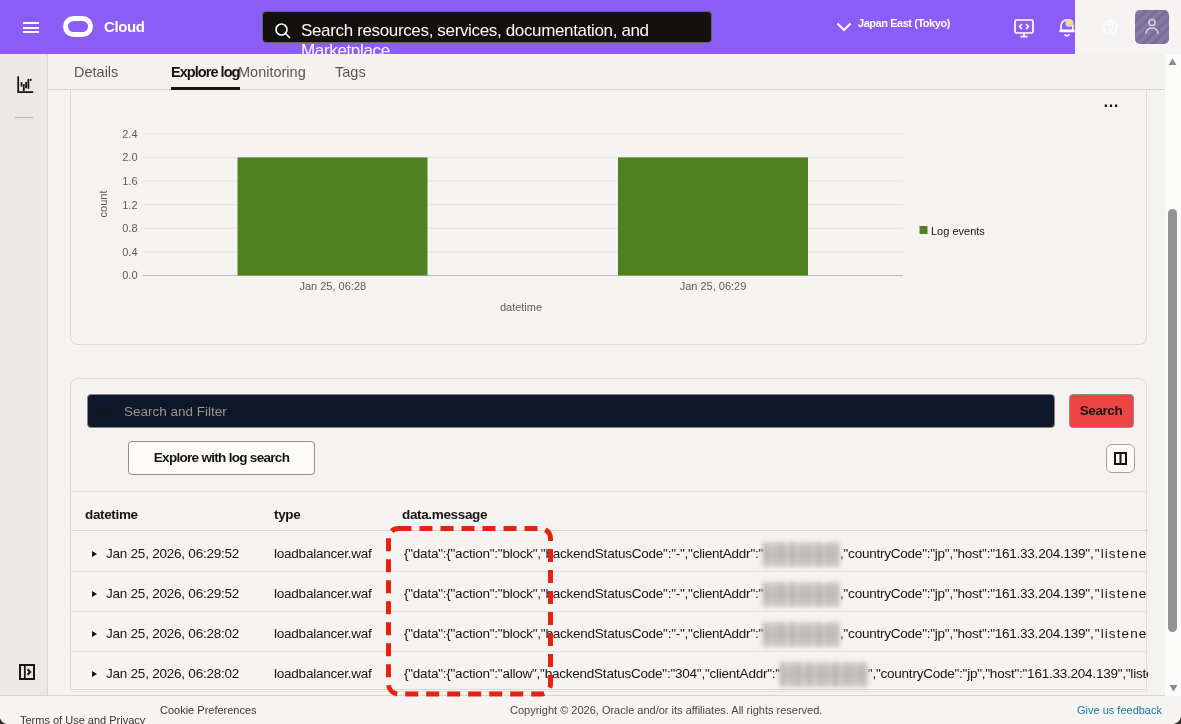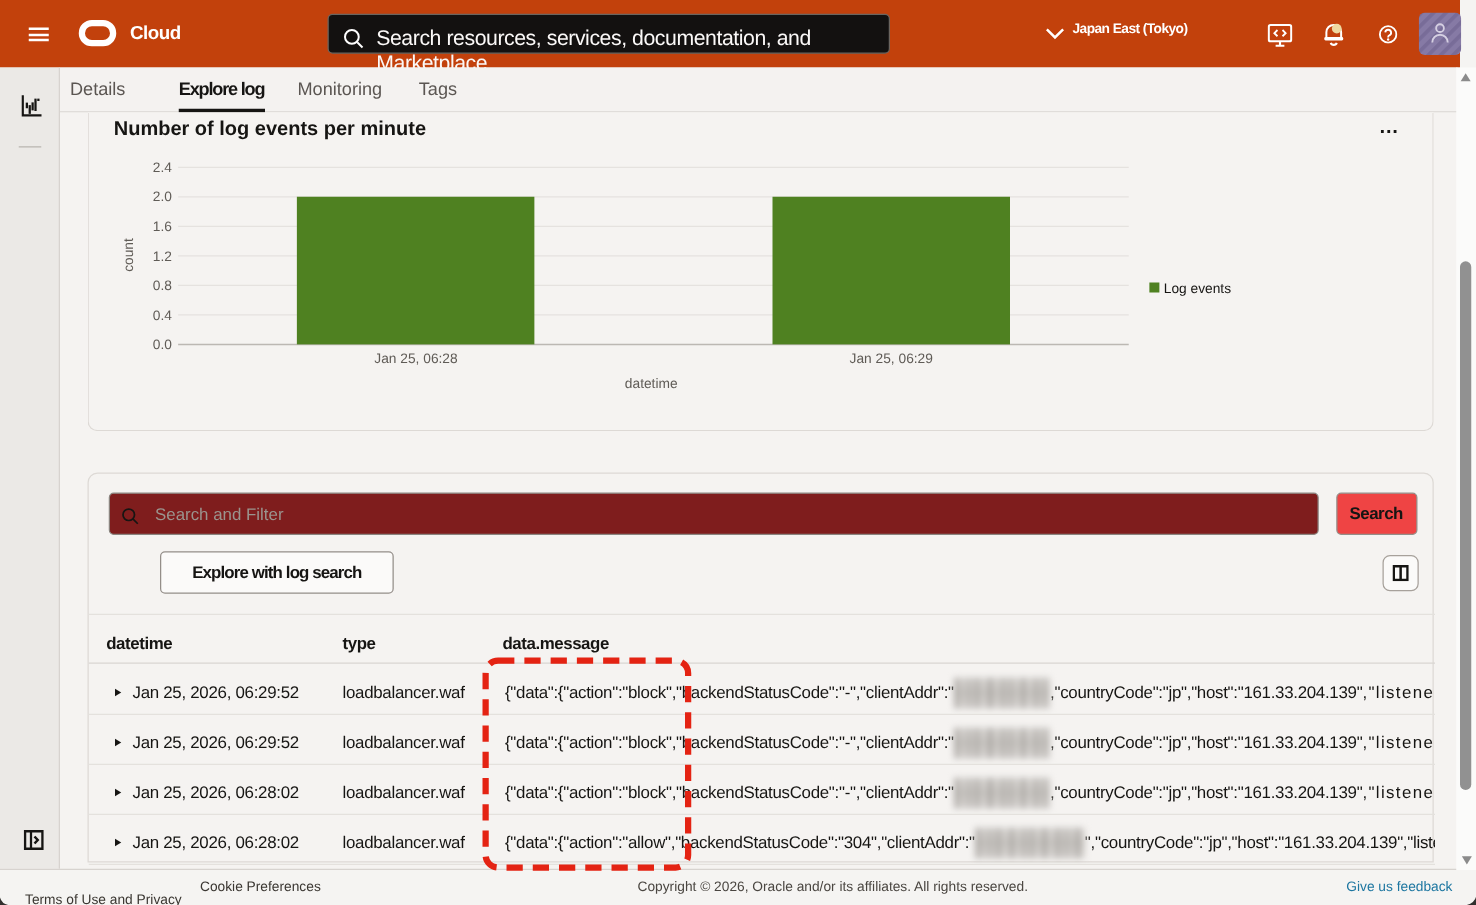--- a/index.html
+++ b/index.html
@@ -1,50 +1,50 @@
 <!DOCTYPE html>
 <html><head>
 <meta charset="utf-8">
 <style>
   * { margin:0; padding:0; box-sizing:border-box; }
   html,body { width:1181px; height:724px; overflow:hidden; }
   body { font-family:"Liberation Sans", sans-serif; position:relative; background:#f5f4f2; }
   .abs { position:absolute; }
 
   
-  #header { position:absolute; left:0; top:0; width:1168px; height:54px; background:#c2410c; }
+  #header { position:absolute; left:0; top:0; width:1075px; height:54px; background:#8b5cf6; }
   #burger { position:absolute; left:23px; top:22.4px; width:16px; height:12px; }
   #burger div { height:2.1px; background:#fff; margin-bottom:2.25px; }
   #logo { position:absolute; left:62.5px; top:16.4px; width:30px; height:21px; border:5.5px solid #fff; border-radius:10.5px; }
   #cloudtxt { position:absolute; left:104px; top:18px; color:#fff; font-size:15px; font-weight:bold; letter-spacing:-0.4px; }
   #hsearch { position:absolute; left:262px; top:10.8px; width:450px; height:32px; background:#131110; border:1px solid #6a655f; border-radius:4px; }
   #hsearch .ph { position:absolute; left:38px; top:9.5px; color:#fbf9f8; font-size:17px; letter-spacing:-0.35px; }
   #regiontxt { position:absolute; left:858px; top:17px; font-size:11px; font-weight:bold; color:#fff; letter-spacing:-0.45px; }
   .hicon { position:absolute; top:20px; }
 
   
   #sidebar { position:absolute; left:0; top:54px; width:48px; height:646px; background:#ebe9e6; border-right:1px solid #d7d3cf; }
   #sb-div { position:absolute; left:15px; top:63px; width:18px; height:1px; background:#b9b5b0; }
 
   
   #tabbar { position:absolute; left:48px; top:54px; width:1118px; height:36px; background:#f4f2f0; border-bottom:1px solid #d9d6d2; }
   .tab { position:absolute; top:0; height:36px; line-height:36px; font-size:14.5px; color:#5b5652; }
-  .tab.active { color:#161513; font-weight:bold; border-bottom:3px solid #161513; letter-spacing:-0.95px; }
+  .tab.active { color:#161513; font-weight:bold; border-bottom:3px solid #161513; letter-spacing:-0.95px;margin-left:28px; }
 
   
   #content { position:absolute; left:48px; top:90px; width:1118px; height:610px; background:#f5f3f1; }
   .card { position:absolute; left:22px; width:1077px; background:#f5f3f1; border:1px solid #ddd9d5; border-radius:8px; }
   #card1 { top:0; height:255px; border-top-left-radius:0; border-top-right-radius:0; border-top:none; }
   #card2 { top:288px; height:312px; border-bottom-left-radius:0; border-bottom-right-radius:0; }
 
   #charttitle { position:absolute; left:20px; top:5px; font-size:16px; font-weight:bold; color:#161513; }
   #dots { position:absolute; right:26px; top:3px; font-size:16px; font-weight:bold; color:#161513; letter-spacing:1px; }
 
   
-  #sfbox { position:absolute; left:16px; top:15px; width:968px; height:34px; background:#7f1d1d; border:1px solid #8b8580; border-radius:4px; }
+  #sfbox { position:absolute; left:16px; top:15px; width:968px; height:34px; background:#0f172a; border:1px solid #8b8580; border-radius:4px; }
   #sfbox .ph { position:absolute; left:36px; top:9px; color:#9b948e; font-size:13.5px; }
   #searchbtn { position:absolute; left:997.5px; top:15px; width:65px; height:34px; background:#ef4444; border:1px solid #948e89; border-radius:4px; text-align:center; line-height:32px; font-size:13.5px; font-weight:bold; letter-spacing:-0.4px; color:#161513; }
   #explorebtn { position:absolute; left:16px; top:62px; width:187px; height:34px; background:#fbfaf9; border:1px solid #948e89; border-radius:4px; text-align:center; line-height:32px; font-size:13.5px; font-weight:bold; letter-spacing:-0.7px; color:#161513;margin-left:41px; }
   #colbtn { position:absolute; left:1035px; top:64.5px; width:29px; height:29px; background:#fbfaf9; border:1px solid #a7a19b; border-radius:6px; }
 
   
   #tbl { position:absolute; left:0px; top:112px; width:1077px; }
   #tbl .hrow { position:absolute; left:0; top:0; width:100%; height:40px; border-top:1px solid #e4e1dd; border-bottom:1px solid #d9d6d2; }
   #tbl .hcell { position:absolute; top:0; height:40px; line-height:46px; font-weight:bold; font-size:13.5px; letter-spacing:-0.35px; color:#161513; }
   .trow { position:absolute; left:0; width:100%; height:40px; border-bottom:1px solid #e4e1dd; font-size:13.5px; letter-spacing:-0.23px; color:#161513; overflow:hidden; }
@@ -140,29 +140,28 @@
   </svg>
   <div id="sb-div"></div>
   <svg class="abs" style="left:18.5px;top:609.5px" width="16" height="16" viewBox="0 0 16 16">
     <rect x="1" y="1" width="14" height="14" fill="none" stroke="#161513" stroke-width="2"></rect>
     <line x1="5.8" y1="1" x2="5.8" y2="15" stroke="#161513" stroke-width="1.8"></line>
     <path d="M8.6 5.2 L11.2 8 L8.6 10.8" fill="none" stroke="#161513" stroke-width="2"></path>
   </svg>
 </div>
 
 <div id="tabbar">
-  <div class="tab" style="left:8px">Details</div>
+  <div class="tab" style="left:26px">Details</div>
   <div class="tab active" style="left:95px">Explore log</div>
   <div class="tab" style="left:190px">Monitoring</div>
   <div class="tab" style="left:287px">Tags</div>
 </div>
 
 <div id="content">
   <div class="card" id="card1">
-    <div id="charttitle">Number of log events per minute</div>
     <div id="dots">…</div>
     <svg class="abs" style="left:0;top:30px" width="1077" height="200" viewBox="0 0 1077 200">
       <g stroke="#e5e2df" stroke-width="1">
         <line x1="71.5" y1="13.8" x2="832" y2="13.8"></line>
         <line x1="71.5" y1="37.4" x2="832" y2="37.4"></line>
         <line x1="71.5" y1="61" x2="832" y2="61"></line>
         <line x1="71.5" y1="84.7" x2="832" y2="84.7"></line>
         <line x1="71.5" y1="108.3" x2="832" y2="108.3"></line>
         <line x1="71.5" y1="131.9" x2="832" y2="131.9"></line>
       </g>

